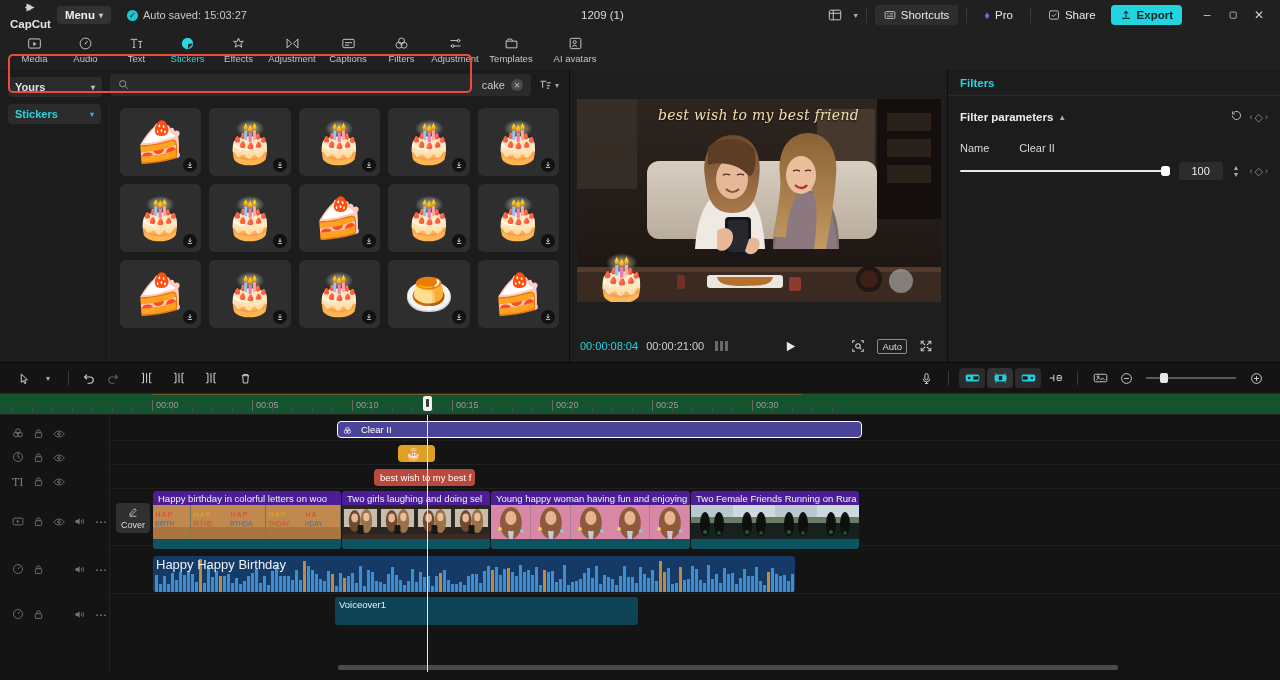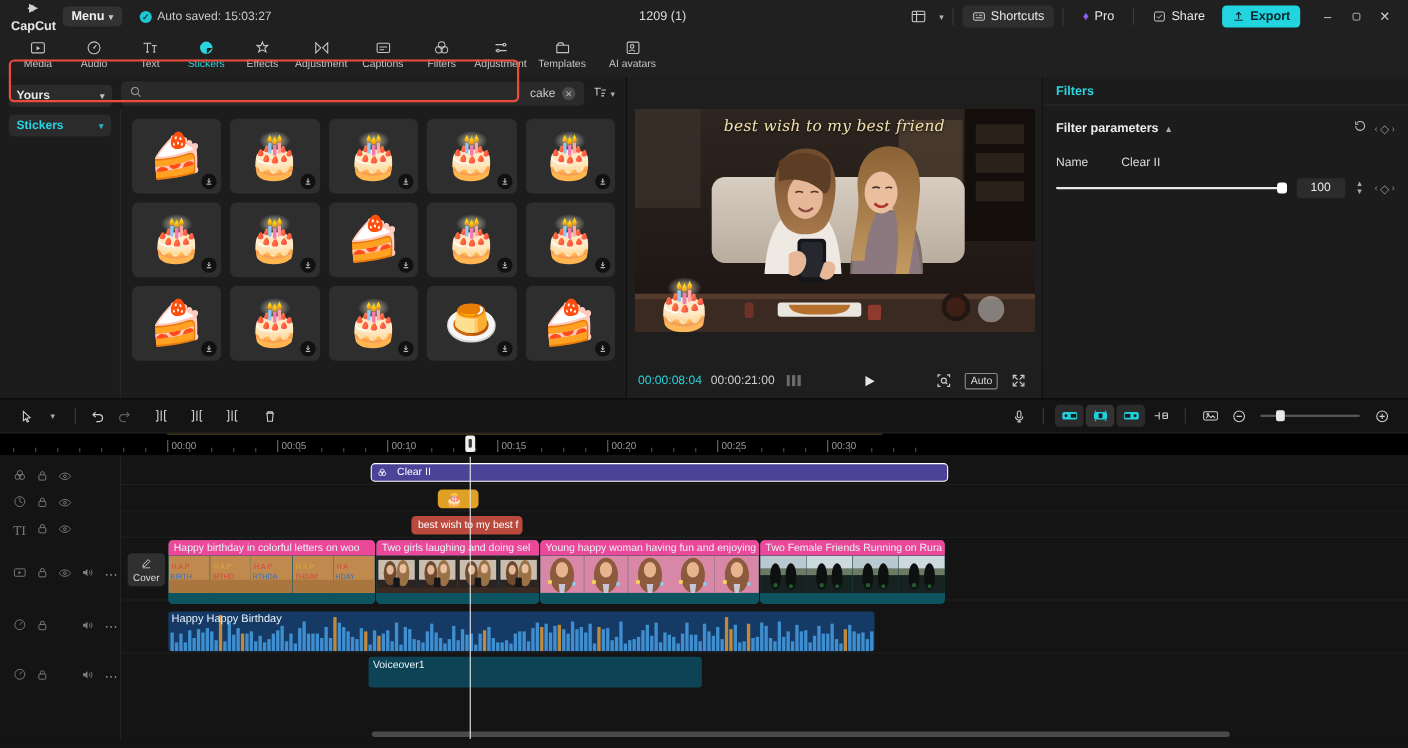--- a/index.html
+++ b/index.html
@@ -113,21 +113,21 @@
   .tl-toolbar { height: 30px; display: flex; align-items: center; padding: 0 12px; gap: 0; }
   .tt-ic { width: 24px; height: 24px; display: flex; align-items: center; justify-content: center; cursor: pointer; color: #d0d0d0; }
   .tt-sep { width: 1px; height: 14px; background: #3b3b3b; margin: 0 8px; }
   .tl-right { margin-left: auto; display: flex; align-items: center; gap: 2px; }
   .tt-pill { width: 26px; height: 20px; border-radius: 4px; display: flex; align-items: center; justify-content: center;
              background: #2b2b2b; cursor: pointer; }
   .tt-pill.on { background: #333; }
   .zoomtrack { width: 90px; height: 2px; background: #5a5a5a; position: relative; margin: 0 6px; }
   .zoomknob { position: absolute; left: 14px; top: -4px; width: 8px; height: 10px; background: #e8e8e8; border-radius: 2px; }
 
-  .ruler { height: 22px; position: relative; border-top:1px solid #2a2a2a; border-bottom: 1px solid #242424; overflow: hidden; background:#000000;}
+  .ruler { height: 22px; position: relative; border-top:1px solid #2a2a2a; border-bottom: 1px solid #242424; overflow: hidden; background:#14532d;}
   .ruler .tick { position: absolute; top: 13px; width: 1px; height: 4px; background: #4e4e4e; }
   .ruler .maj { position: absolute; top: 6px; font-size: 9px; color: #9b9b9b; white-space: nowrap; }
   .ruler .majline { position: absolute; top: 6px; width: 1px; height: 11px; background: #6d6d6d; }
   .ruler-accent { position:absolute; left:152px; top:0; width:650px; height:1px; background:#6b5a2a; }
 
   .tl-body { flex: 1; position: relative; overflow: hidden; }
   .trackheads { position: absolute; left: 0; top: 0; width: 110px; bottom: 0; background: #141414; z-index: 5;
                 border-right: 1px solid #242424; }
   .th { position: absolute; left: 0; width: 110px; display: flex; align-items: center; gap: 9px; padding-left: 12px; color: #8f8f8f; }
   .th svg, .th .gl { opacity: .85; }
@@ -137,31 +137,31 @@
   .lanes { position: absolute; left: 110px; right: 0; top: 0; bottom: 0; }
   .lane-sep { position: absolute; left: 0; right: 0; height: 1px; background: #1f1f1f; }
   .clip { position: absolute; border-radius: 4px; overflow: hidden; cursor: pointer; }
   .clip-label { font-size: 9.5px; color: #fff; padding: 1px 5px; white-space: nowrap; overflow: hidden; }
 
   .filterclip { background: #4b4397; border: 1.5px solid #ffffff; display: flex; align-items: center; gap: 4px; padding-left: 5px; }
   .stickerclip { background: #e0a024; display: flex; align-items: center; justify-content: flex-start; padding-left: 8px; }
   .textclip { background: #b8493c; display: flex; align-items: center; padding-left: 6px; }
 
   .vidclip { background: #0e5460; }
-  .vidclip .vtitle { background: #ec4899; height: 14px; display: flex; align-items: center; padding-left: 5px;
+  .vidclip .vtitle { background: #4c1d95; height: 14px; display: flex; align-items: center; padding-left: 5px;
                      font-size: 9.5px; color: #e9f6f7; white-space: nowrap; overflow: hidden; }
   .vidclip .vthumbs { height: 34px; display: flex; overflow: hidden; }
   .vthumb { flex: 1; min-width: 0; }
   .vidclip .vfoot { height: 10px; background: #0e5460; }
 
   .coverbtn { position: absolute; left: 6px; width: 34px; height: 30px; background: #303030; border-radius: 4px;
               display: flex; flex-direction: column; align-items: center; justify-content: center; gap: 1px; font-size: 9px; color: #ddd; cursor:pointer;}
 
   .audclip { background: #163a66; border-radius: 3px; overflow: hidden; position: relative; }
-  .audclip .alabel { position: absolute; left: 3px; top: 1px; font-size: 10px; color: #eaf2fb; z-index: 2; }
+  .audclip .alabel { position: absolute; left: 3px; top: 1px; font-size: 13px; color: #eaf2fb; z-index: 2; }
   .wave { position: absolute; left: 0; right: 0; bottom: 0; height: 32px; display: flex; align-items: flex-end; gap: 1px; padding: 0 2px; }
   .wave i { flex: 1; background: #3f8fd0; display: block; }
   .voclip { background: #0d4354; border-radius: 3px; }
   .voclip .vlab { font-size: 9.5px; color: #e7f4f7; padding: 2px 4px; }
 
   .playhead { position: absolute; top: 0; bottom: 0; width: 1px; background: #e8e8e8; z-index: 20; }
 
   .hscroll { position: absolute; left: 118px; right: 8px; bottom: 2px; height: 5px; }
   .hscroll .bar { position: absolute; left: 220px; width: 780px; height: 5px; background: #4a4a4a; border-radius: 3px; }
   .statusbar { height: 8px; background: #141414; }

